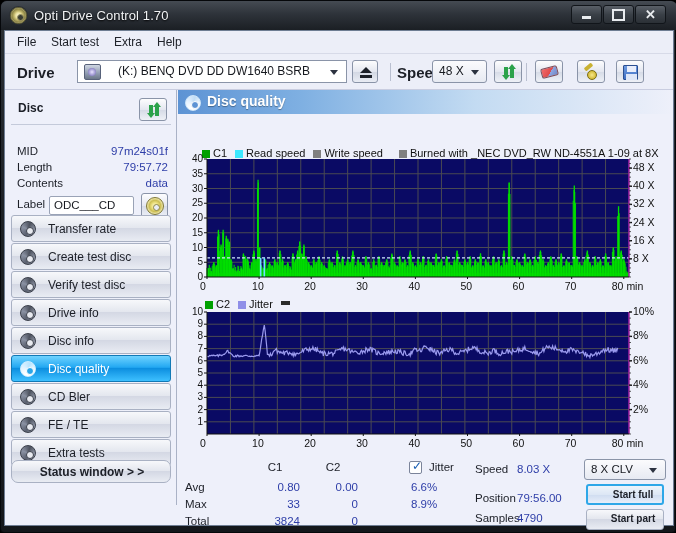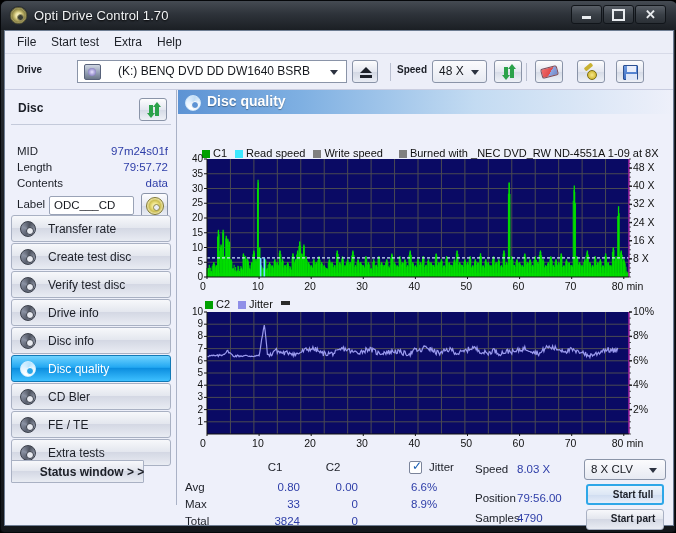--- a/index.html
+++ b/index.html
@@ -67,21 +67,21 @@
   }
   .menu-item {
     position:absolute; top:3px; height:17px; line-height:17px;
     font-size:12px; color:#20232b; padding:0 6px;
   }
   
   #toolbar {
     position:absolute; left:0; top:23px; width:668px; height:36px;
     background:#eceef8; border-bottom:1px solid #c9cde0;
   }
-  .tb-label{ position:absolute; top:10px; font-size:10px; font-weight:bold; color:#1c1f27; }
+  .tb-label{ position:absolute; top:10px; font-size:15px; font-weight:bold; color:#1c1f27; }
   #drive-combo{
     position:absolute; left:72px; top:6px; width:270px; height:23px;
     background:#ffffff; border:1px solid #8a94a8; border-radius:0;
   }
   #drive-combo .txt{ position:absolute; left:40px; top:3px; font-size:12px; color:#16191f; white-space:nowrap;}
   #drive-icon{
     position:absolute; left:6px; top:3px; width:17px; height:16px;
     background: linear-gradient(180deg,#cfd6e2 0%, #8f9bb0 60%, #6c7789 100%);
     border:1px solid #58627a; border-radius:2px;
   }
@@ -206,23 +206,23 @@
     background: conic-gradient(from 200deg, #ffffff 0%, #dff2ff 25%, #b7e4ff 50%, #ffffff 75%, #ffffff 100%);
     border:1px solid #cfeeff;
   }
   .cdico::after{
     content:""; position:absolute; left:5px; top:5px; width:6px; height:6px; border-radius:50%;
     background:#e8eaf0; border:1px solid #3b404b;
   }
   .navbtn.active .cdico::after{ background:#2aa6e8; border-color:#ffffff; }
 
   #status-window-btn{
-    position:absolute; left:6px; top:370px; width:133px; height:23px;
+    position:absolute; left:6px; top:370px; width:160px; height:23px;
     background:linear-gradient(180deg,#f7f8fb 0%, #e3e6ee 48%, #d4d8e4 50%, #e9ecf3 100%);
-    border:1px solid #a9b1c3; border-radius:1px;
+    border:1px solid #a9b1c3; border-radius:7px;
   }
   #status-window-btn .txt{
     position:absolute; left:0; top:4px; width:160px; text-align:center;
     font-size:12px; font-weight:bold; color:#1c1f27;
   }
 
   
   #rightpanel{
     position:absolute; left:173px; top:59px; width:495px; height:415px;
     background:#eef0fa;

